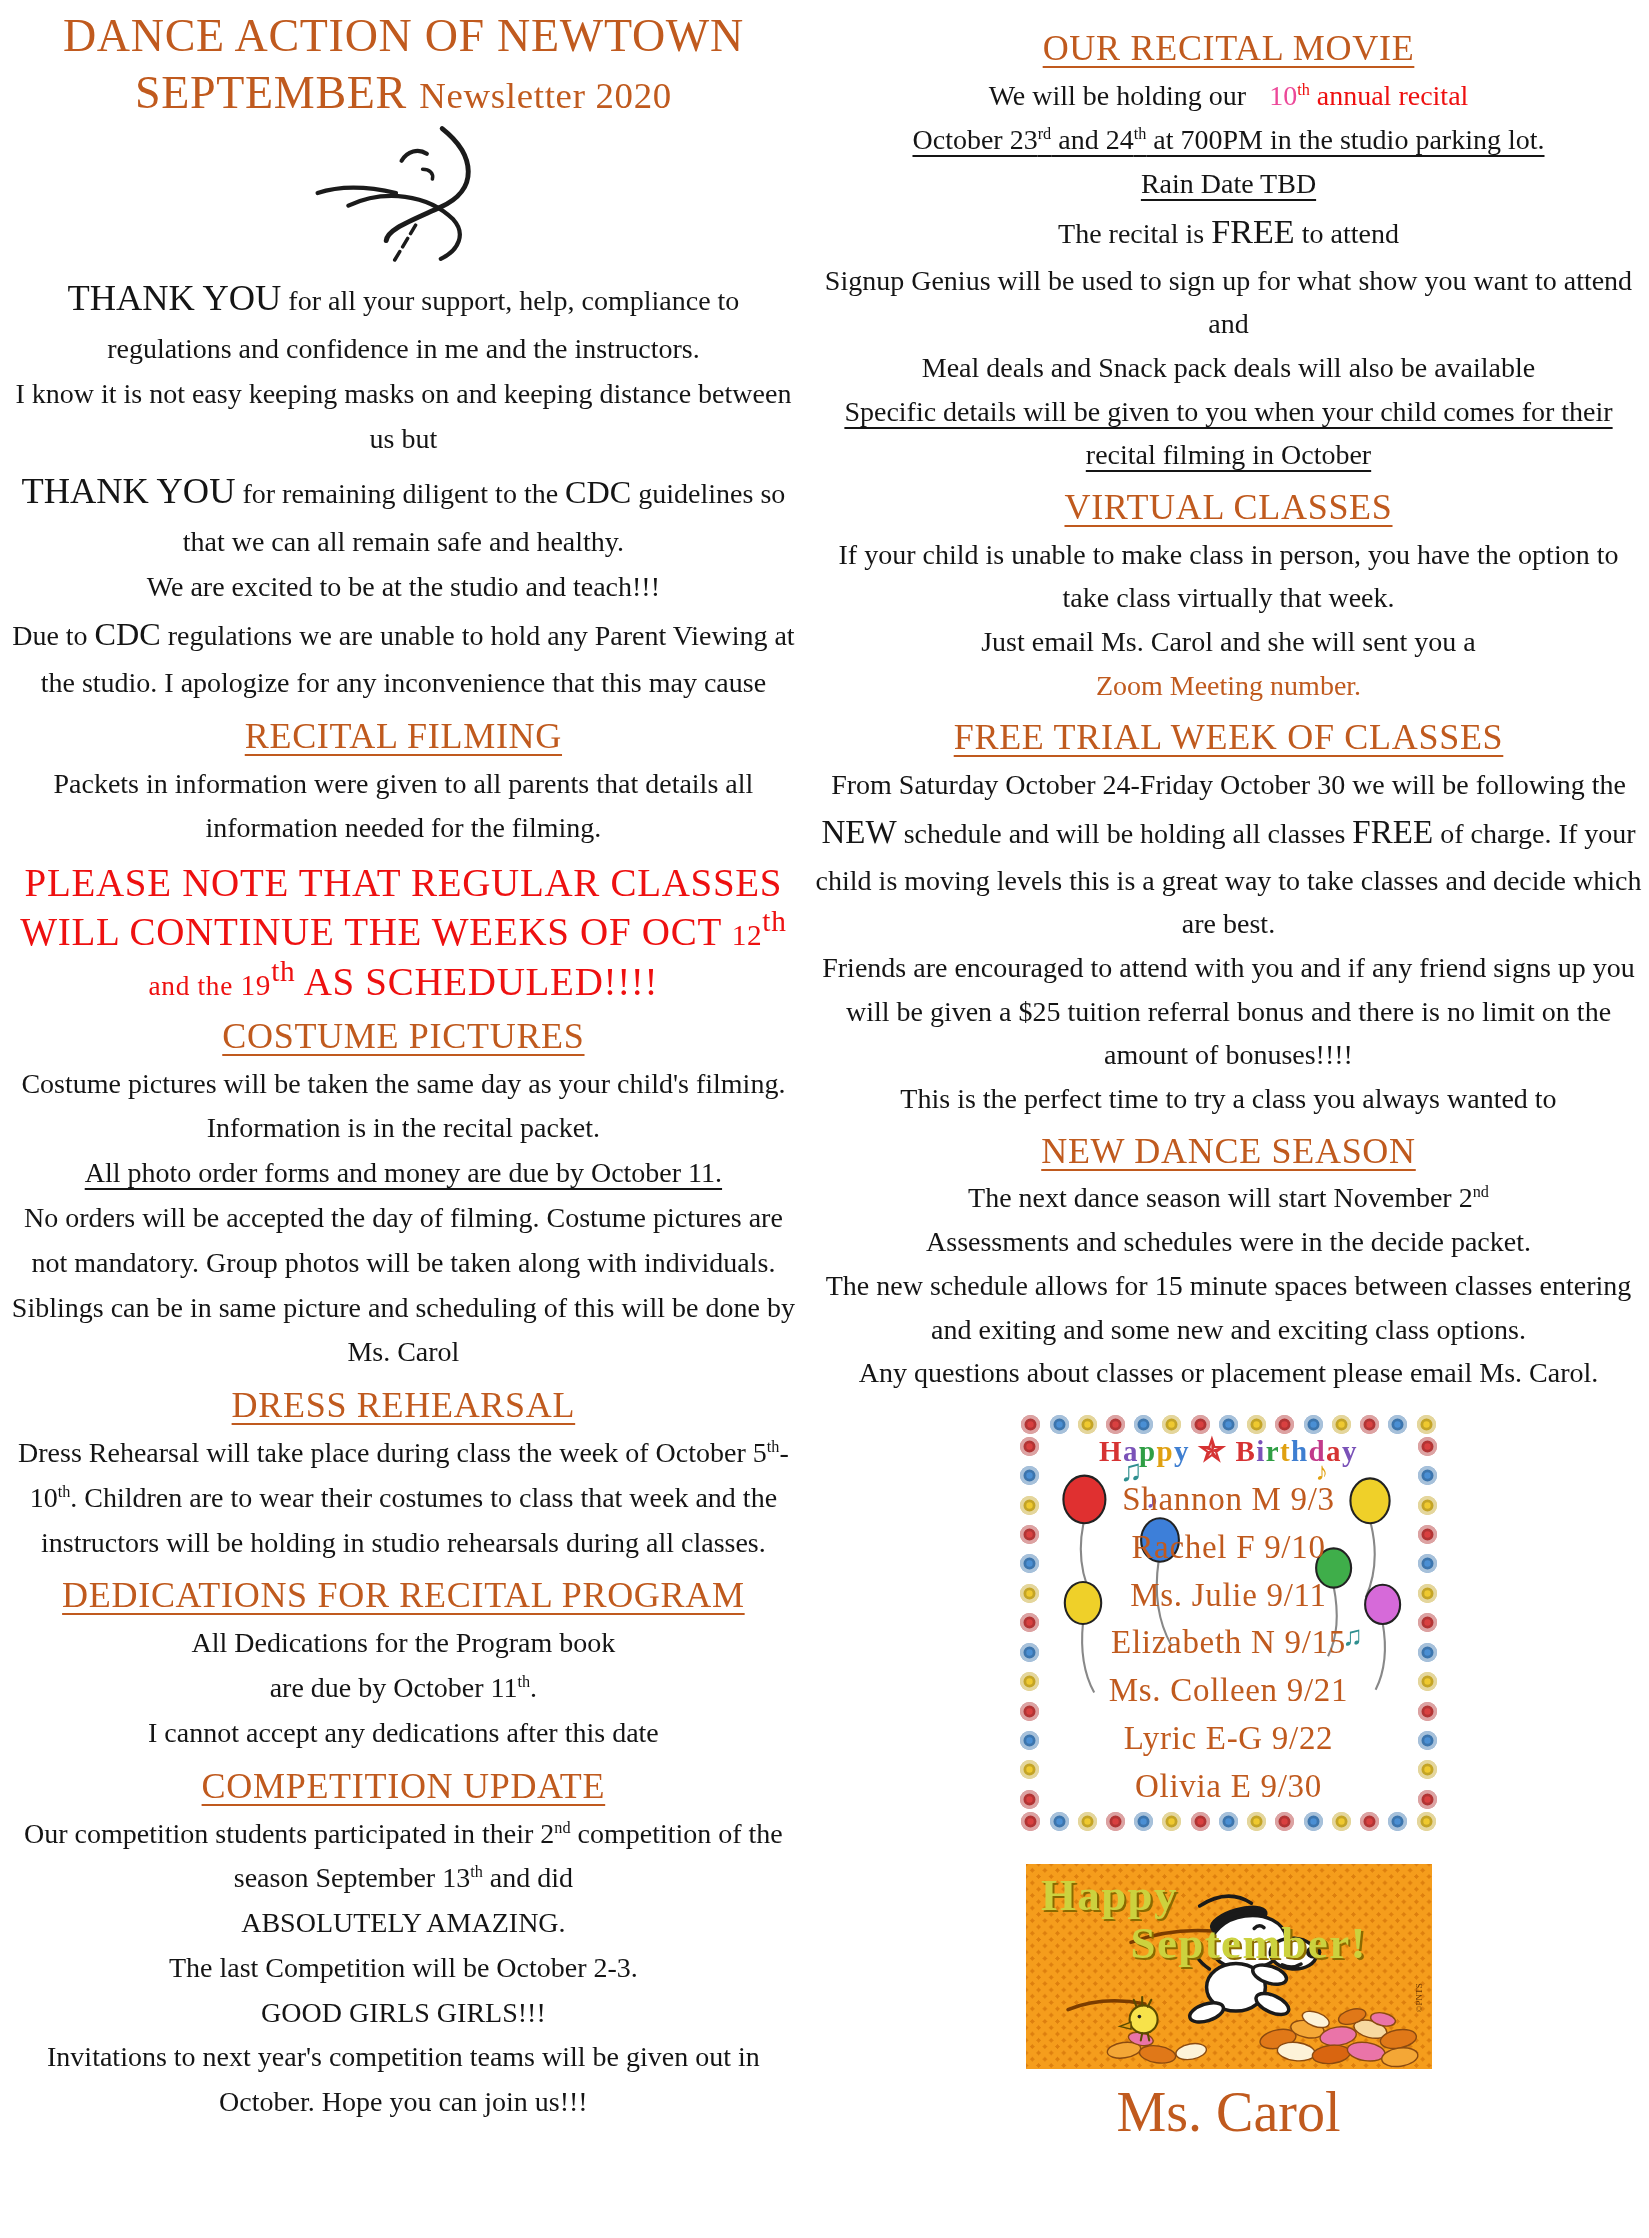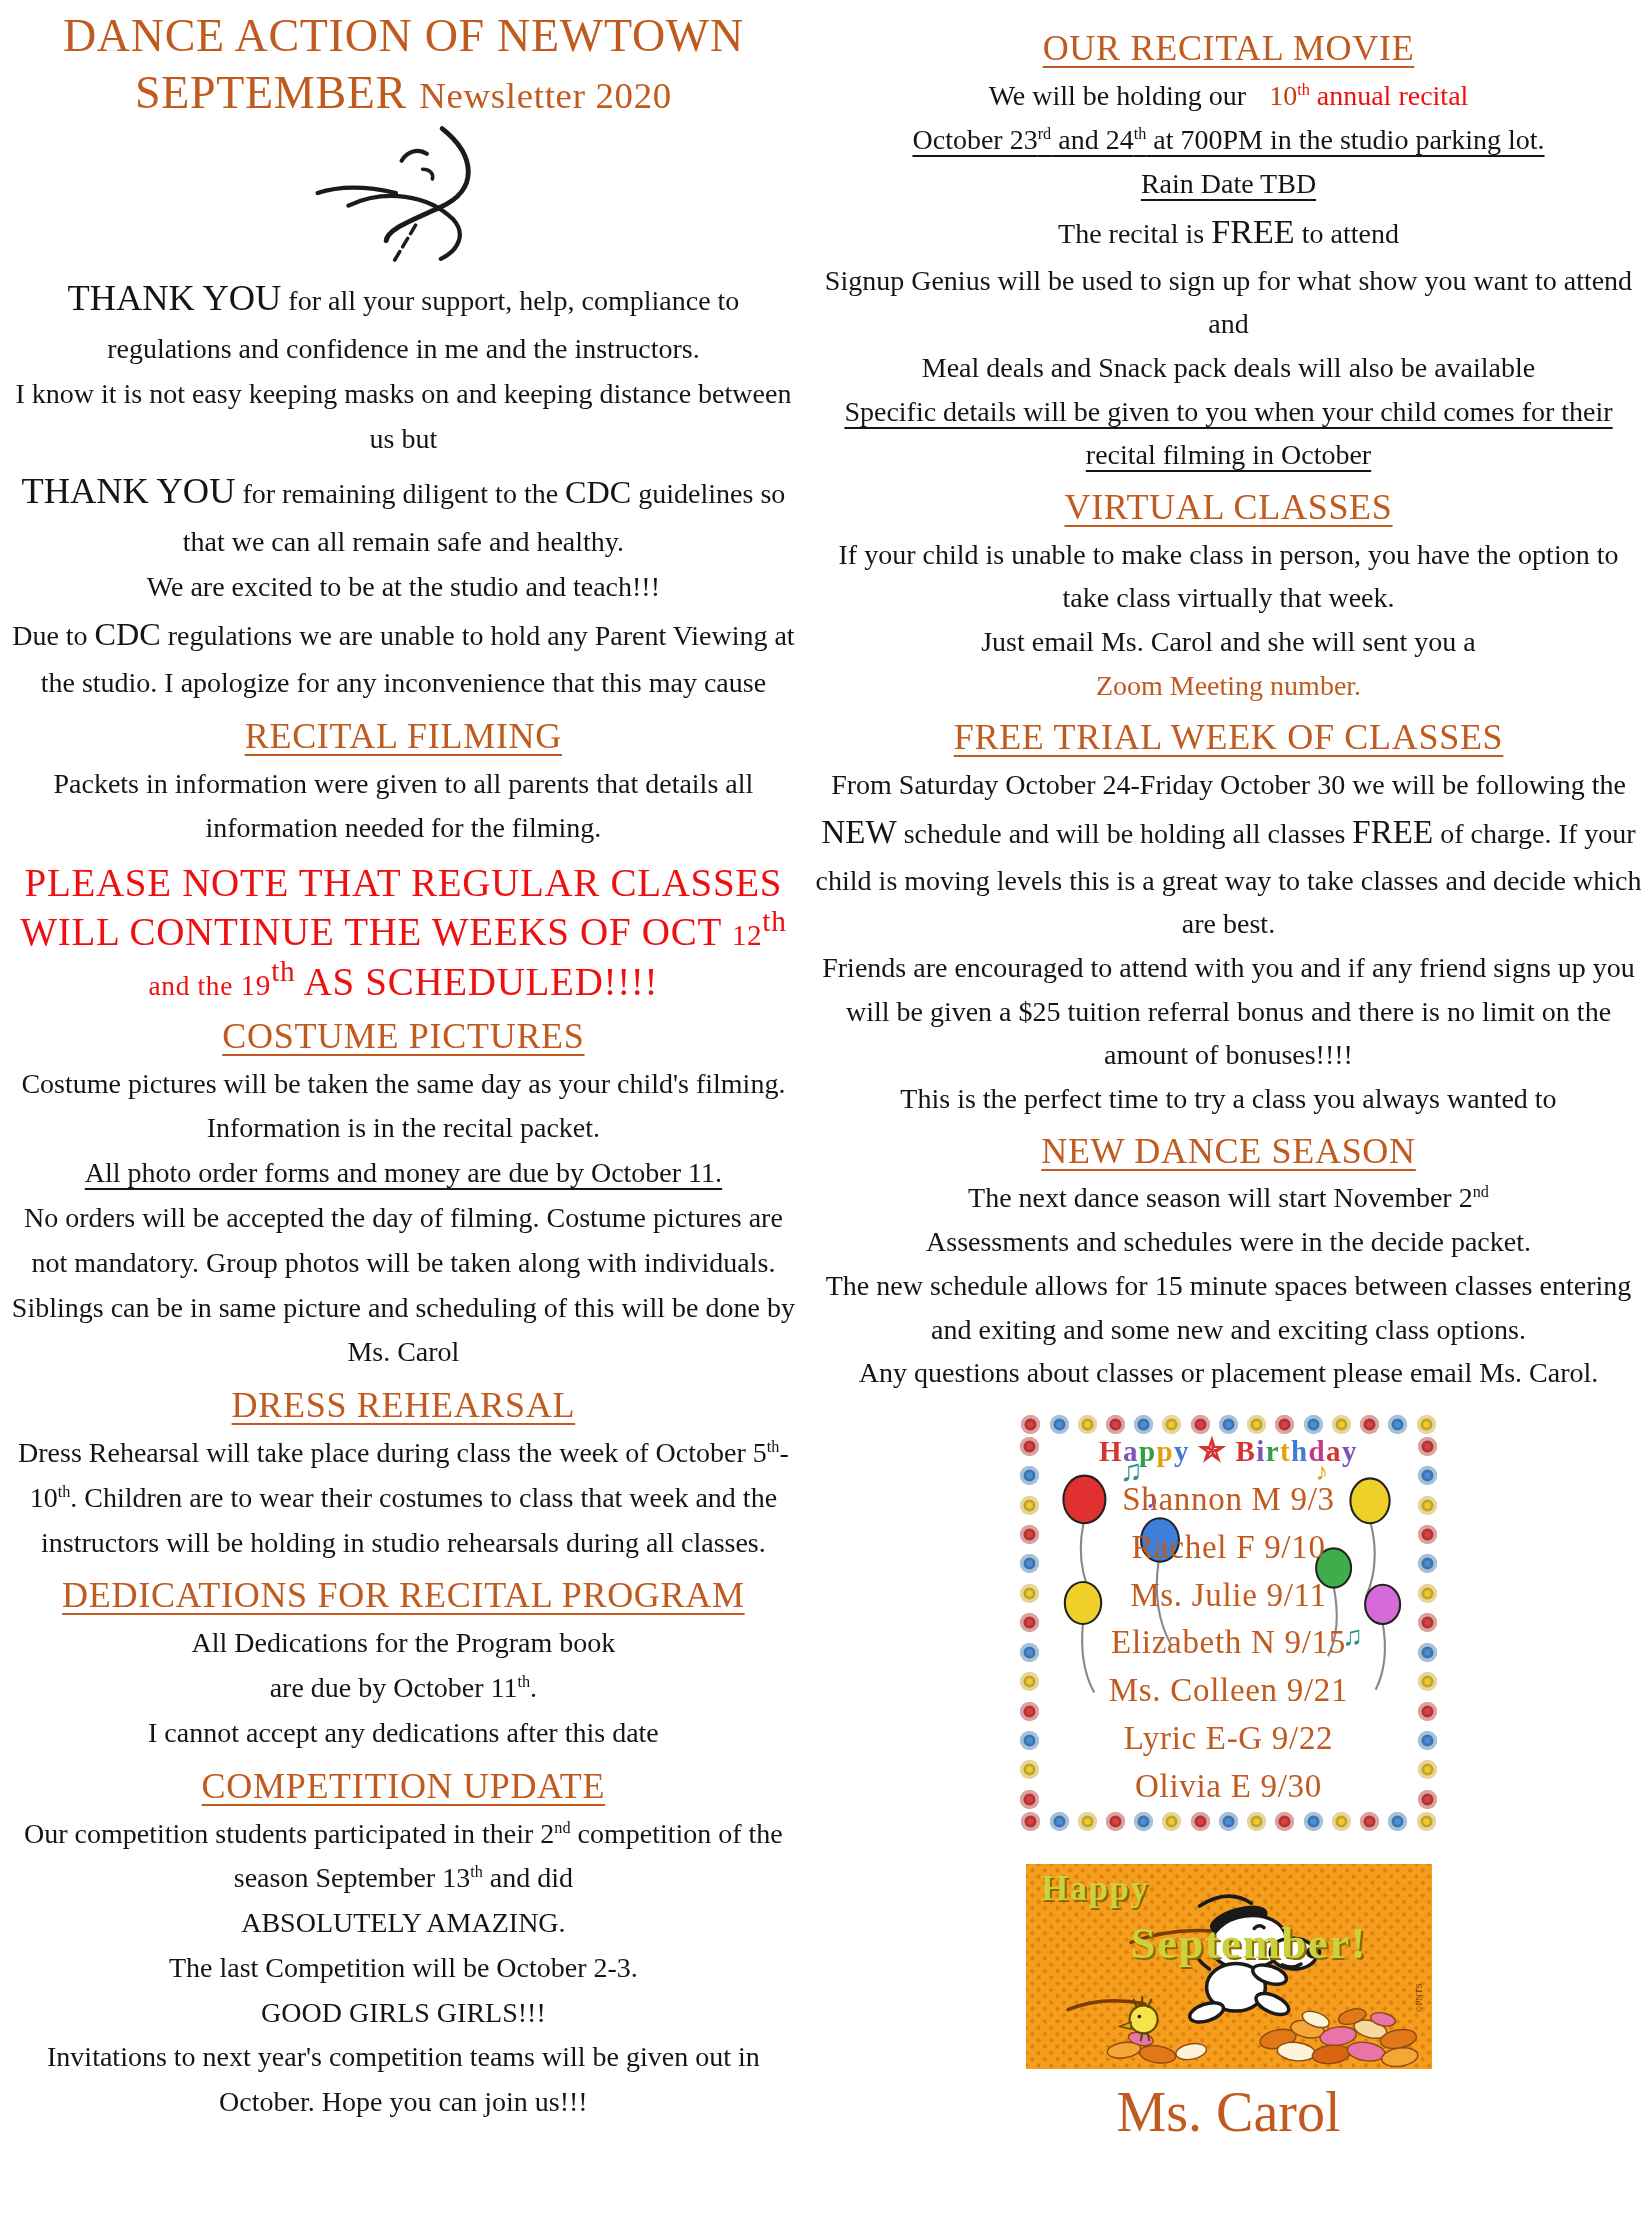--- a/index.html
+++ b/index.html
@@ -45,21 +45,21 @@
 
   
   .sep-card{
     position:relative;width:406px;height:205px;margin:31px auto 0;
     background-color:#f59d1c;
     background-image:radial-gradient(#dd7f0e 22%, transparent 23%),radial-gradient(#dd7f0e 22%, transparent 23%);
     background-size:12.6px 12.6px;background-position:0 0,6.3px 6.3px;
     overflow:hidden;
   }
   .sep-t1,.sep-t2{position:absolute;margin:0;font-weight:bold;color:#ccd23e;text-shadow:2.1px 2.1px 0 #8a6a00;letter-spacing:1.4px;}
-  .sep-t1{left:15.4px;top:5.6px;font-size:35px;}
+  .sep-t1{left:15.4px;top:5.6px;font-size:45px;}
   .sep-t2{left:105px;top:53px;font-size:45px;}
   .sep-svg{position:absolute;inset:0;}
 
   .sig{margin:9.8px 0 0;font-size:56px;line-height:1.2;color:var(--accent);}
 </style>
 </head>
 <body>
 
 <div class="page">
 
@@ -105,21 +105,21 @@
     <h2 class="h u">COMPETITION UPDATE</h2>
     <p class="body"><span>Our competition students participated in their 2</span><sup>nd</sup><span> competition of the season September 13</span><sup>th</sup><span> and did</span></p>
     <p class="body big-line">ABSOLUTELY AMAZING.</p>
     <p class="body">The last Competition will be October 2-3.</p>
     <p class="body big-line">GOOD GIRLS GIRLS!!!</p>
     <p class="body">Invitations to next year's competition teams will be given out in October.  Hope you can join us!!!</p>
   </div>
 
   <div class="col col-right">
     <h2 class="h u" style="margin-top:17px;">OUR RECITAL MOVIE</h2>
-    <p class="body"><span>We will be holding our </span><span style="color: #c2410c; margin-left: 16px;">10</span><sup style="color: rgb(238, 16, 16);">th</sup><span style="color: rgb(238, 16, 16);"> annual recital</span></p>
+    <p class="body"><span>We will be holding our </span><span style="color: #ec4899; margin-left: 16px;">10</span><sup style="color: rgb(238, 16, 16);">th</sup><span style="color: rgb(238, 16, 16);"> annual recital</span></p>
     <p class="body u"><span>October 23</span><sup>rd</sup><span> and 24</span><sup>th</sup><span> at 700PM in the studio parking lot.</span></p>
     <p class="body u">Rain Date TBD</p>
     <p class="body"><span>The recital is </span><span style="font-size: 1.22em;">FREE</span><span> to attend</span></p>
     <p class="body">Signup Genius will be used to sign up for what show you want to attend and</p>
     <p class="body">Meal deals and Snack pack deals will also be available</p>
     <p class="body u">Specific details will be given to you when your child comes for their recital filming in October</p>
 
     <h2 class="h u">VIRTUAL CLASSES</h2>
     <p class="body">If your child is unable to make class in person, you have the option to take class virtually that week.</p>
     <p class="body">Just email Ms. Carol and she will sent you a</p>

